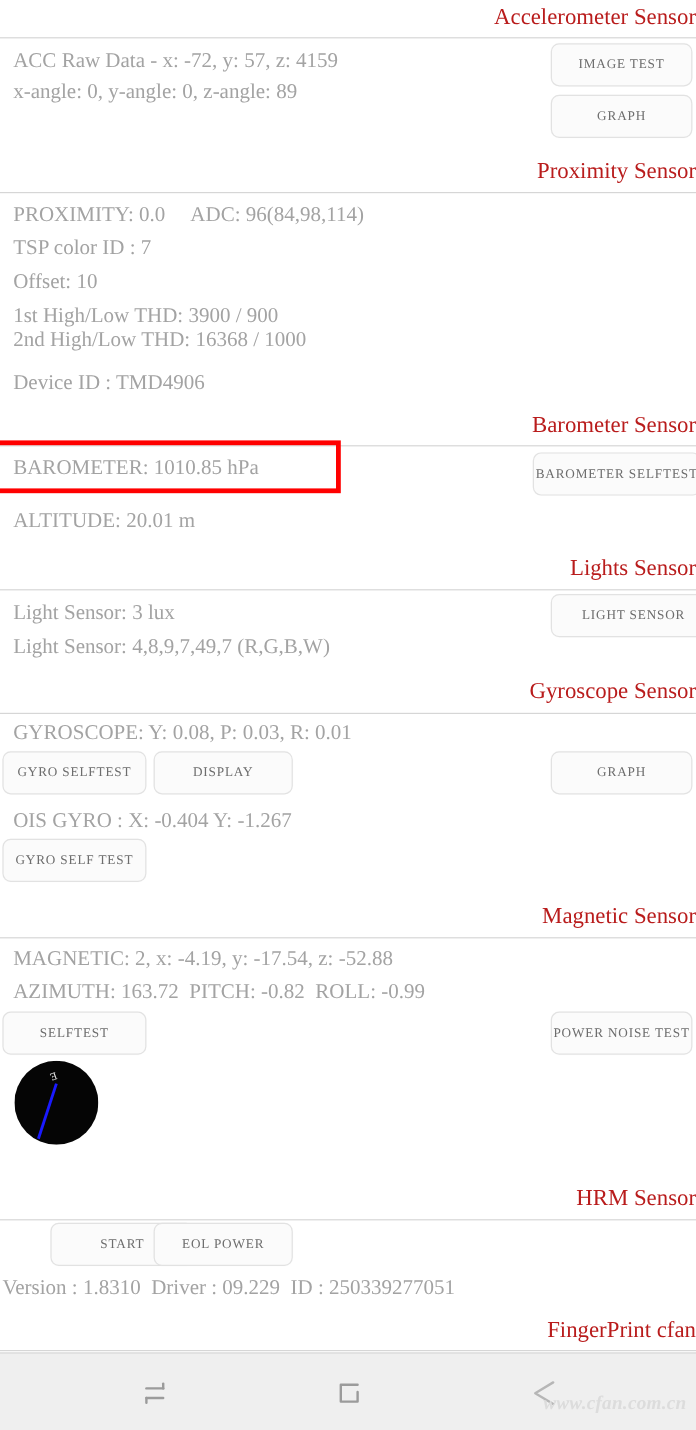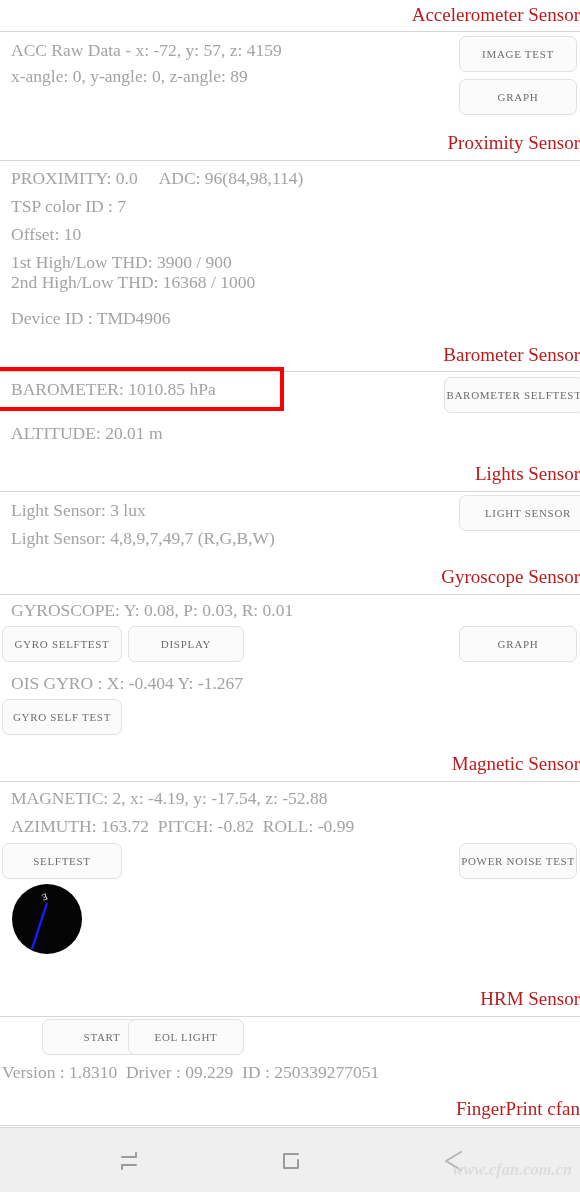--- a/index.html
+++ b/index.html
@@ -161,21 +161,21 @@
     </svg>
     <div class="compass-label" style="left:30px;top:8px;">E</div>
   </div>
 
   <div class="abs" style="left:0;top:988px;width:580px;">
     <div class="section-title">HRM Sensor</div>
   </div>
   <div class="abs divider" style="left:0;top:1016px;"></div>
 
   <div class="btn" style="left:2px;top:1019px;width:120px;height:36px;margin-left:40px;">START</div>
-  <div class="btn" style="left:128px;top:1019px;width:116px;height:36px;">EOL LIGHT</div>
+  <div class="btn" style="left:128px;top:1019px;width:116px;height:36px;">EOL POWER</div>
 
   <div class="abs row-text" style="left:-9px;top:1058px;">Version : 1.8310  Driver : 09.229  ID : 250339277051</div>
 
   <div class="abs" style="left:0;top:1098px;width:580px;">
     <div class="section-title">FingerPrint cfan</div>
   </div>
   <div class="abs divider" style="left:0;top:1125px;"></div>
 
   <div class="navbar">
 

